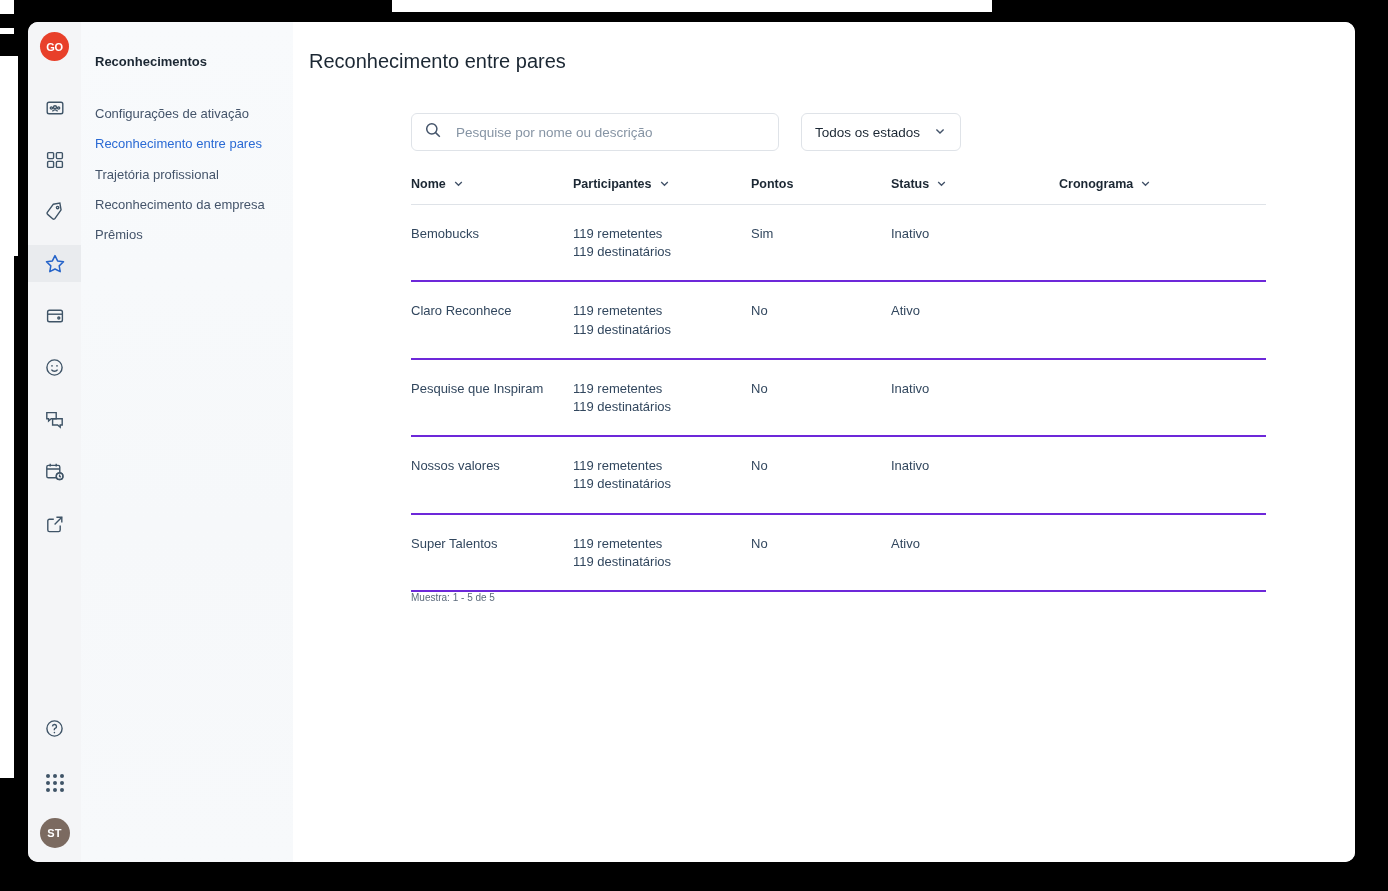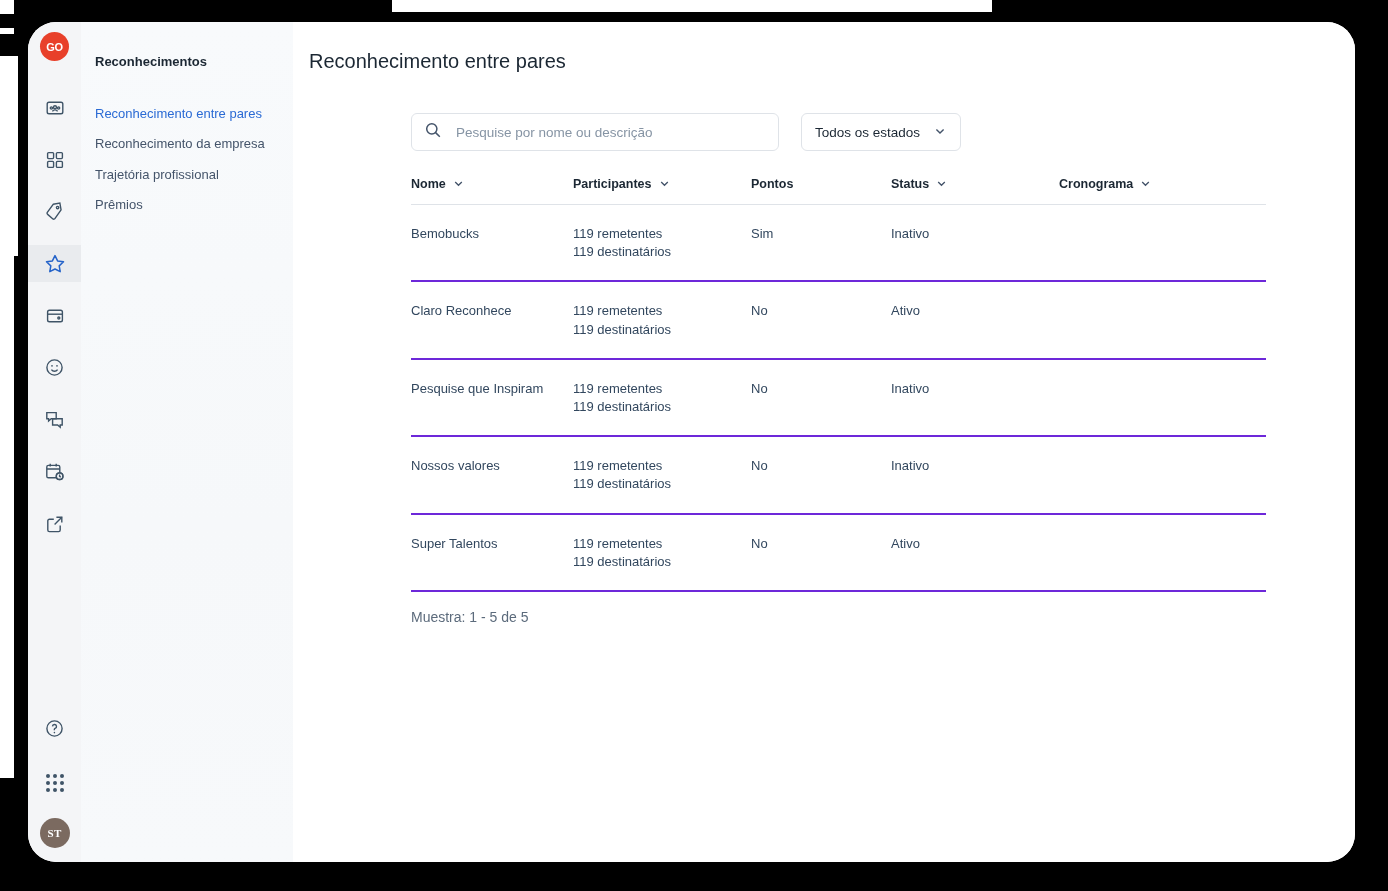--- a/index.html
+++ b/index.html
@@ -19,21 +19,21 @@
   .bleed.left-c { left: 0px;    top: 56px;  width: 18px;  height: 200px;}
   .bleed.left-d { left: 0px;    top: 256px; width: 14px;  height: 389px;}
   .bleed.left-f { left: 0px;    top: 620px; width: 14px;  height: 158px;}
 
   
   #window {
     position: absolute;
     left: 28px; top: 22px;
     width: 1327px; height: 840px;
     background: #ffffff;
-    border-radius: 28px;
+    border-radius: 10px;
     overflow: hidden;
     display: flex;
   }
 
   
   #rail {
     width: 53px; height: 100%;
     background: #f4f5f7;
     display: flex; flex-direction: column; align-items: center;
     position: relative; flex: 0 0 53px;
@@ -54,21 +54,21 @@
   .rail-item.active { background: #e9ebee; color: #2563c9; }
   .rail-item svg { display: block; }
   .rail-bottom {
     position: absolute; bottom: 14px; left: 0; width: 53px;
     display: flex; flex-direction: column; align-items: center; gap: 17px;
   }
   #avatar {
     width: 30px; height: 30px; border-radius: 50%;
     background: #7b6a60; color: #fff;
     display: flex; align-items: center; justify-content: center;
-    font-size: 11px; font-weight: bold; letter-spacing: 0.3px; font-family: Liberation Serif, serif;
+    font-size: 11px; font-weight: bold; letter-spacing: 0.3px;
   }
   .dotgrid { display: grid; grid-template-columns: repeat(3, 4px); gap: 3px; }
   .dotgrid i { width: 4px; height: 4px; border-radius: 50%; background: #3f5467; display: block; }
 
   
   #subnav {
     width: 212px; flex: 0 0 212px; height: 100%;
     background: linear-gradient(180deg, #f8fafc 0%, #f6f8fa 60%, #f7f9fb 100%);
     padding: 32px 0 0 14px;
   }
@@ -105,21 +105,21 @@
   #table { margin-left: 102px; margin-top: 26px; width: 855px; }
   #thead { display: flex; border-bottom: 1px solid #dfe3e8; padding-bottom: 11px; }
   .th { font-size: 12.5px; color: #1b2733; font-weight: bold; display: flex; align-items: flex-start; gap: 6px; }
   .td { font-size: 13px; color: #32475e; line-height: 1.4; }
   .tr { display: flex; border-bottom: 2px solid #6d28d9; padding: 20px 0 19px 0; align-items: flex-start; }
   .c-nome   { width: 162px; flex: 0 0 162px; }
   .c-part   { width: 170px; flex: 0 0 170px; }
   .c-pontos { width: 148px; flex: 0 0 148px; padding-left: 8px; }
   .c-status { width: 168px; flex: 0 0 168px; }
   .c-crono  { flex: 1; }
-  #table-footer { font-size: 14px; color: #5c6b7c; margin-top: 17px; }
+  #table-footer { font-size: 10px; color: #5c6b7c; }
   .chev { color: #44546a; }
 </style>
 </head>
 <body>
 
 <div id="root">
 
   <div class="bleed top"></div>
   <div class="bleed left-a"></div>
   <div class="bleed left-b"></div>
@@ -250,23 +250,24 @@
               <i></i>
               <i></i>
           </span>
         </div>
         <div id="avatar">ST</div>
       </div>
     </nav>
 
     <aside id="subnav">
       <div id="subnav-title">Reconhecimentos</div>
+      <div class="subnav-item">Configurações de ativação</div>
       <div class="subnav-item active">Reconhecimento entre pares</div>
+      <div class="subnav-item">Trajetória profissional</div>
       <div class="subnav-item">Reconhecimento da empresa</div>
-      <div class="subnav-item">Trajetória profissional</div>
       <div class="subnav-item">Prêmios</div>
     </aside>
 
     <main id="main">
       <h1 id="page-title">Reconhecimento entre pares</h1>
 
       <div id="toolbar">
         <div id="search-box">
           <span>
             <svg width="18" height="18" viewBox="0 0 18 18" fill="none" stroke="#44546a" stroke-width="1.5">

